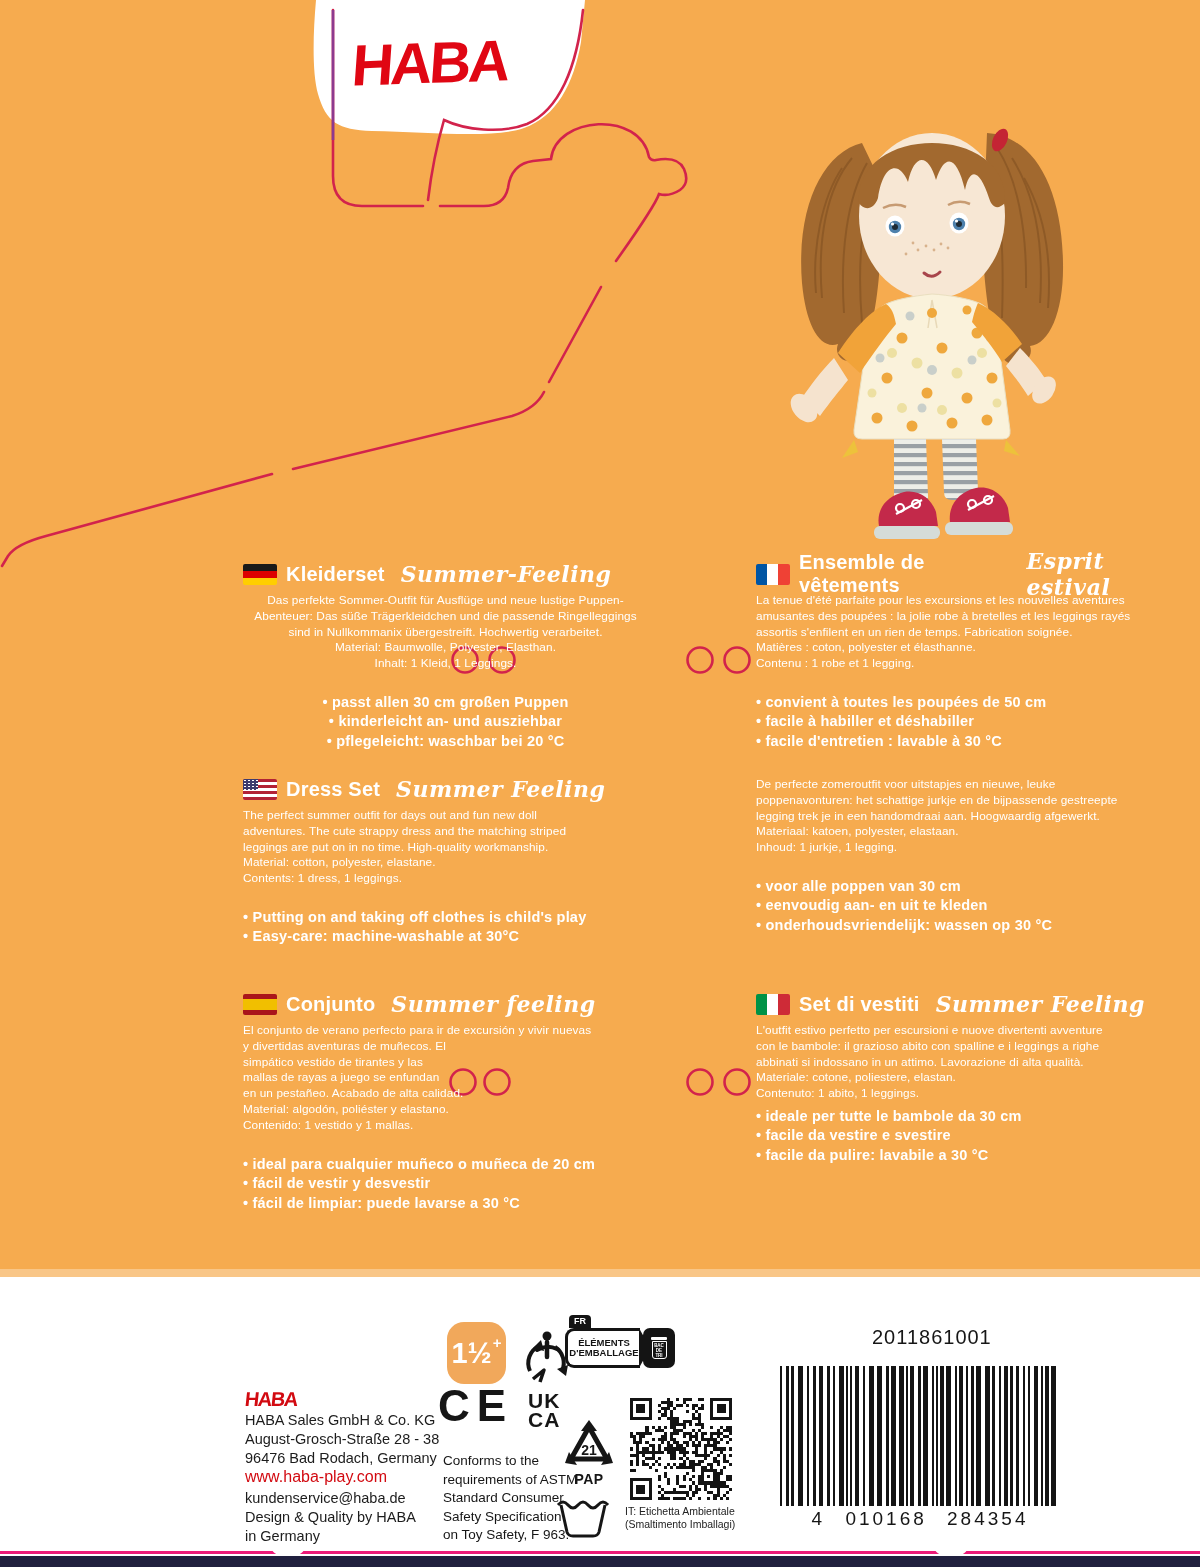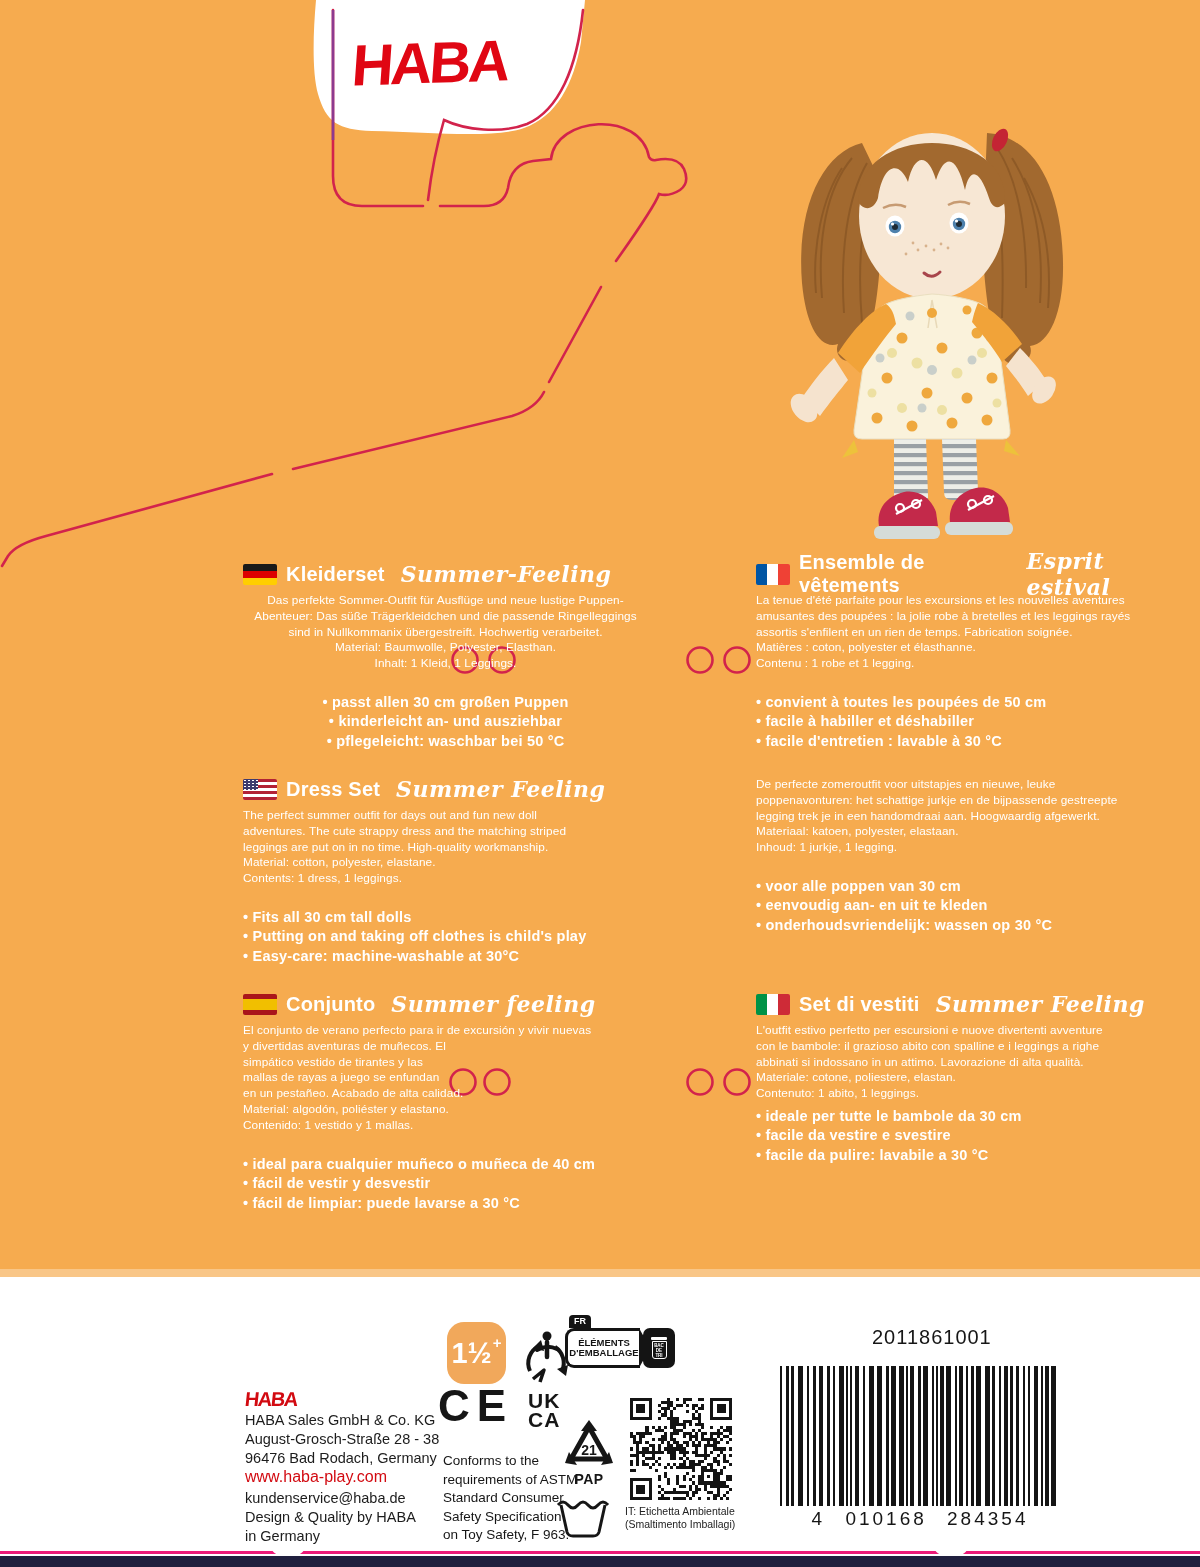--- a/index.html
+++ b/index.html
@@ -238,21 +238,21 @@
         <span class="sec-script">Summer-Feeling</span>
       </div>
     <div class="sec-body">Das perfekte Sommer-Outfit für Ausflüge und neue lustige Puppen-
 Abenteuer: Das süße Trägerkleidchen und die passende Ringelleggings
 sind in Nullkommanix übergestreift. Hochwertig verarbeitet.
 Material: Baumwolle, Polyester, Elasthan.
 Inhalt: 1 Kleid, 1 Leggings.</div>
     <div class="sec-bullets">
       <div class="bullet">passt allen 30 cm großen Puppen</div>
       <div class="bullet">kinderleicht an- und ausziehbar</div>
-      <div class="bullet">pflegeleicht: waschbar bei 50 °C</div>
+      <div class="bullet">pflegeleicht: waschbar bei 20 °C</div>
     </div>
   </div>
 
   <div class="sec" style="left:756px;top:562px;width:425px;">
     <div class="sec-head">
         <span class="flag flag-fr"></span>
         <span class="sec-title">Ensemble de vêtements</span>
         <span class="sec-script">Esprit estival</span>
       </div>
     <div class="sec-body">La tenue d'été parfaite pour les excursions et les nouvelles aventures
@@ -272,21 +272,20 @@
         <span class="flag flag-us"></span>
         <span class="sec-title">Dress Set</span>
         <span class="sec-script">Summer Feeling</span>
       </div>
     <div class="sec-body">The perfect summer outfit for days out and fun new doll
 adventures. The cute strappy dress and the matching striped
 leggings are put on in no time. High-quality workmanship.
 Material: cotton, polyester, elastane.
 Contents: 1 dress, 1 leggings.</div>
     <div class="sec-bullets">
-      <div class="bullet">Fits all 30 cm tall dolls</div>
       <div class="bullet">Putting on and taking off clothes is child's play</div>
       <div class="bullet">Easy-care: machine-washable at 30°C</div>
     </div>
   </div>
 
   <div class="sec" style="left:756px;top:777px;width:425px;">
     <div class="sec-body">De perfecte zomeroutfit voor uitstapjes en nieuwe, leuke
 poppenavonturen: het schattige jurkje en de bijpassende gestreepte
 legging trek je in een handomdraai aan. Hoogwaardig afgewerkt.
 Materiaal: katoen, polyester, elastaan.
@@ -305,21 +304,21 @@
         <span class="sec-script">Summer feeling</span>
       </div>
     <div class="sec-body">El conjunto de verano perfecto para ir de excursión y vivir nuevas
 y divertidas aventuras de muñecos. El
 simpático vestido de tirantes y las
 mallas de rayas a juego se enfundan
 en un pestañeo. Acabado de alta calidad.
 Material: algodón, poliéster y elastano.
 Contenido: 1 vestido y 1 mallas.</div>
     <div class="sec-bullets">
-      <div class="bullet">ideal para cualquier muñeco o muñeca de 40 cm</div>
+      <div class="bullet">ideal para cualquier muñeco o muñeca de 20 cm</div>
       <div class="bullet">fácil de vestir y desvestir</div>
       <div class="bullet">fácil de limpiar: puede lavarse a 30 °C</div>
     </div>
   </div>
 
   <div class="sec" style="left:756px;top:992px;width:435px;">
     <div class="sec-head">
         <span class="flag flag-it"></span>
         <span class="sec-title">Set di vestiti</span>
         <span class="sec-script">Summer Feeling</span>

